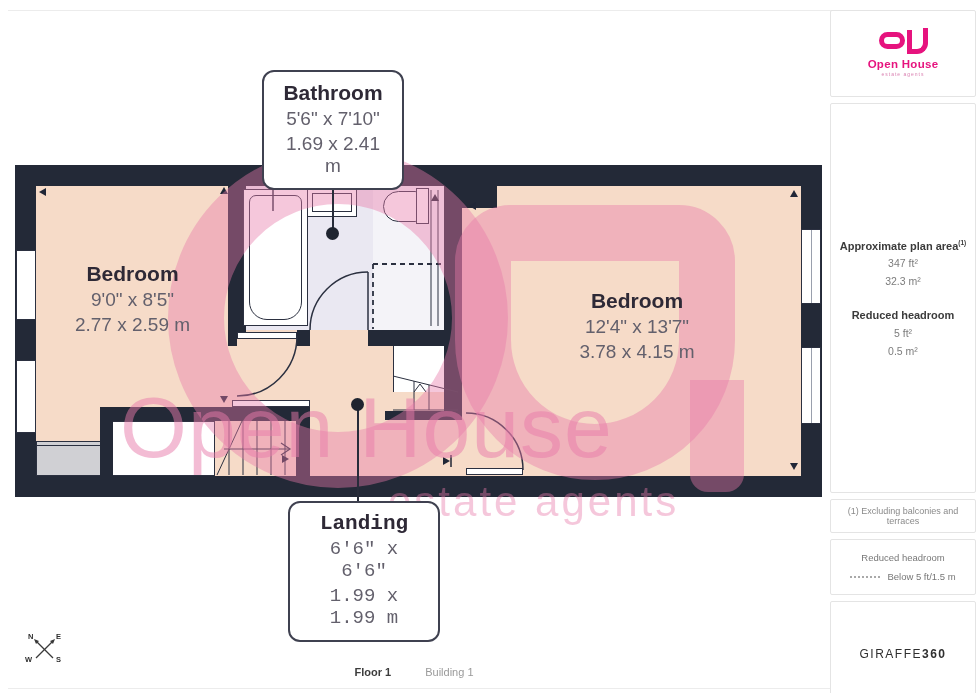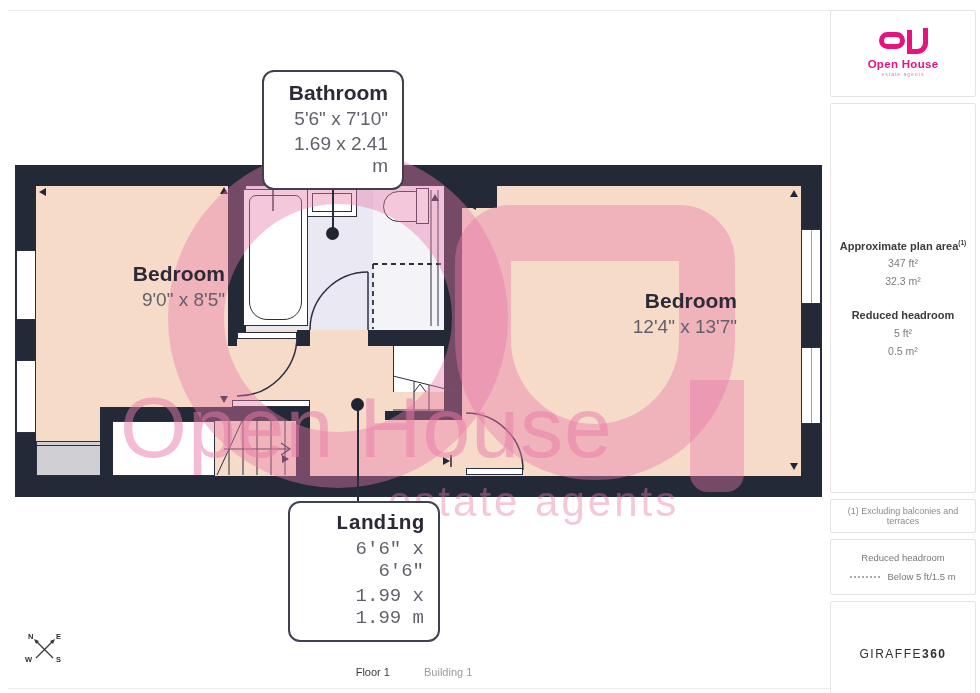--- a/index.html
+++ b/index.html
@@ -36,32 +36,32 @@
   .wm-ring { position:absolute; left:168px; top:148px; width:340px; height:340px; border:56px solid rgba(231,121,170,0.42); border-radius:50%; }
   .wm-glyph { position:absolute; left:455px; top:205px; width:280px; height:275px; border:56px solid rgba(231,121,170,0.42); border-radius:60px 60px 150px 150px; }
   .wm-tail { position:absolute; left:690px; top:380px; width:54px; height:112px; background:rgba(231,121,170,0.42); border-radius:0 0 18px 18px; }
   .wm-t1 { position:absolute; left:120px; top:378px; font-size:86px; font-weight:500; letter-spacing:1px; color:rgba(231,121,170,0.5); white-space:nowrap; }
   .wm-t2 { position:absolute; left:388px; top:478px; font-size:42px; font-weight:400; letter-spacing:3px; color:rgba(231,121,170,0.42); white-space:nowrap; }
 
   
   .labels { position:absolute; left:0; top:0; width:828px; height:693px; z-index:9; pointer-events:none; }
   .callout { position:absolute; width:2px; background:#272c3a; }
   .dot { position:absolute; width:13px; height:13px; border-radius:50%; background:#1f2430; }
-  .room-label { position:absolute; text-align:right; color:#2e2a38; }
+  .room-label { position:absolute; text-align:center; color:#2e2a38; }
   .room-label .rl-title { font-size:21px; font-weight:bold; color:#2e2936; }
   .room-label .rl-dims  { font-size:19px; color:#63606c; margin-top:3px; }
   .room-label.boxed { background:#fff; border:2px solid #3f4150; border-radius:12px; padding:9px 14px 11px; }
 
   
   .compass { position:absolute; z-index:9; }
   .compass span { position:absolute; font-size:7.5px; font-weight:bold; color:#2e2e2e; }
 
   
   .footer { position:absolute; left:0; top:666px; width:828px; text-align:center; z-index:9; font-size:11px; }
-  .footer .f-floor { color:#3c3c3c; font-weight:normal;text-align:center; }
+  .footer .f-floor { color:#3c3c3c; font-weight:bold;text-align:center; }
   .footer .f-build { color:#9a9a9a; margin-left:31px; }
 
   
   .sidebar { position:absolute; left:830px; top:10px; width:146px; }
   .sb-box { position:absolute; left:0; width:146px; background:#fff; border:1px solid #e4e4e4; border-radius:2px; }
   .sb-logo { top:0; height:87px; display:flex; flex-direction:column; align-items:center; justify-content:center; }
   .lgrow { display:flex; align-items:flex-start; height:26px; }
   .lgo { width:26px; height:17px; border:5px solid #e6137e; border-radius:9px; margin-top:2px; }
   .lgh { width:21px; height:24px; border:5px solid #e6137e; border-radius:0 0 11px 0; border-top:none; margin-left:2px; position:relative; }
   .lgh::after { content:""; position:absolute; right:-5px; top:-2px; width:5px; height:10px; background:#e6137e; }
@@ -186,25 +186,27 @@
 
       <div class="room-label boxed" style="left:262px; top:70px; width:142px;">
         <div class="rl-title">Bathroom</div>
         <div class="rl-dims">5'6" x 7'10"</div>
         <div class="rl-dims">1.69 x 2.41 m</div>
       </div>
 
       <div class="room-label" style="left:40px; top:262px; width:185px;">
         <div class="rl-title">Bedroom</div>
         <div class="rl-dims">9'0" x 8'5"</div>
+        <div class="rl-dims">2.77 x 2.59 m</div>
       </div>
 
       <div class="room-label" style="left:537px; top:289px; width:200px;">
         <div class="rl-title">Bedroom</div>
         <div class="rl-dims">12'4" x 13'7"</div>
+        <div class="rl-dims">3.78 x 4.15 m</div>
       </div>
 
       <div class="room-label boxed" style="left:288px; top:501px; width:152px;font-family:Liberation Mono, monospace;">
         <div class="rl-title">Landing</div>
         <div class="rl-dims">6'6" x 6'6"</div>
         <div class="rl-dims">1.99 x 1.99 m</div>
       </div>
     </div>
 
     <div class="compass" style="left:18px; top:615px; width:60px; height:60px;">

